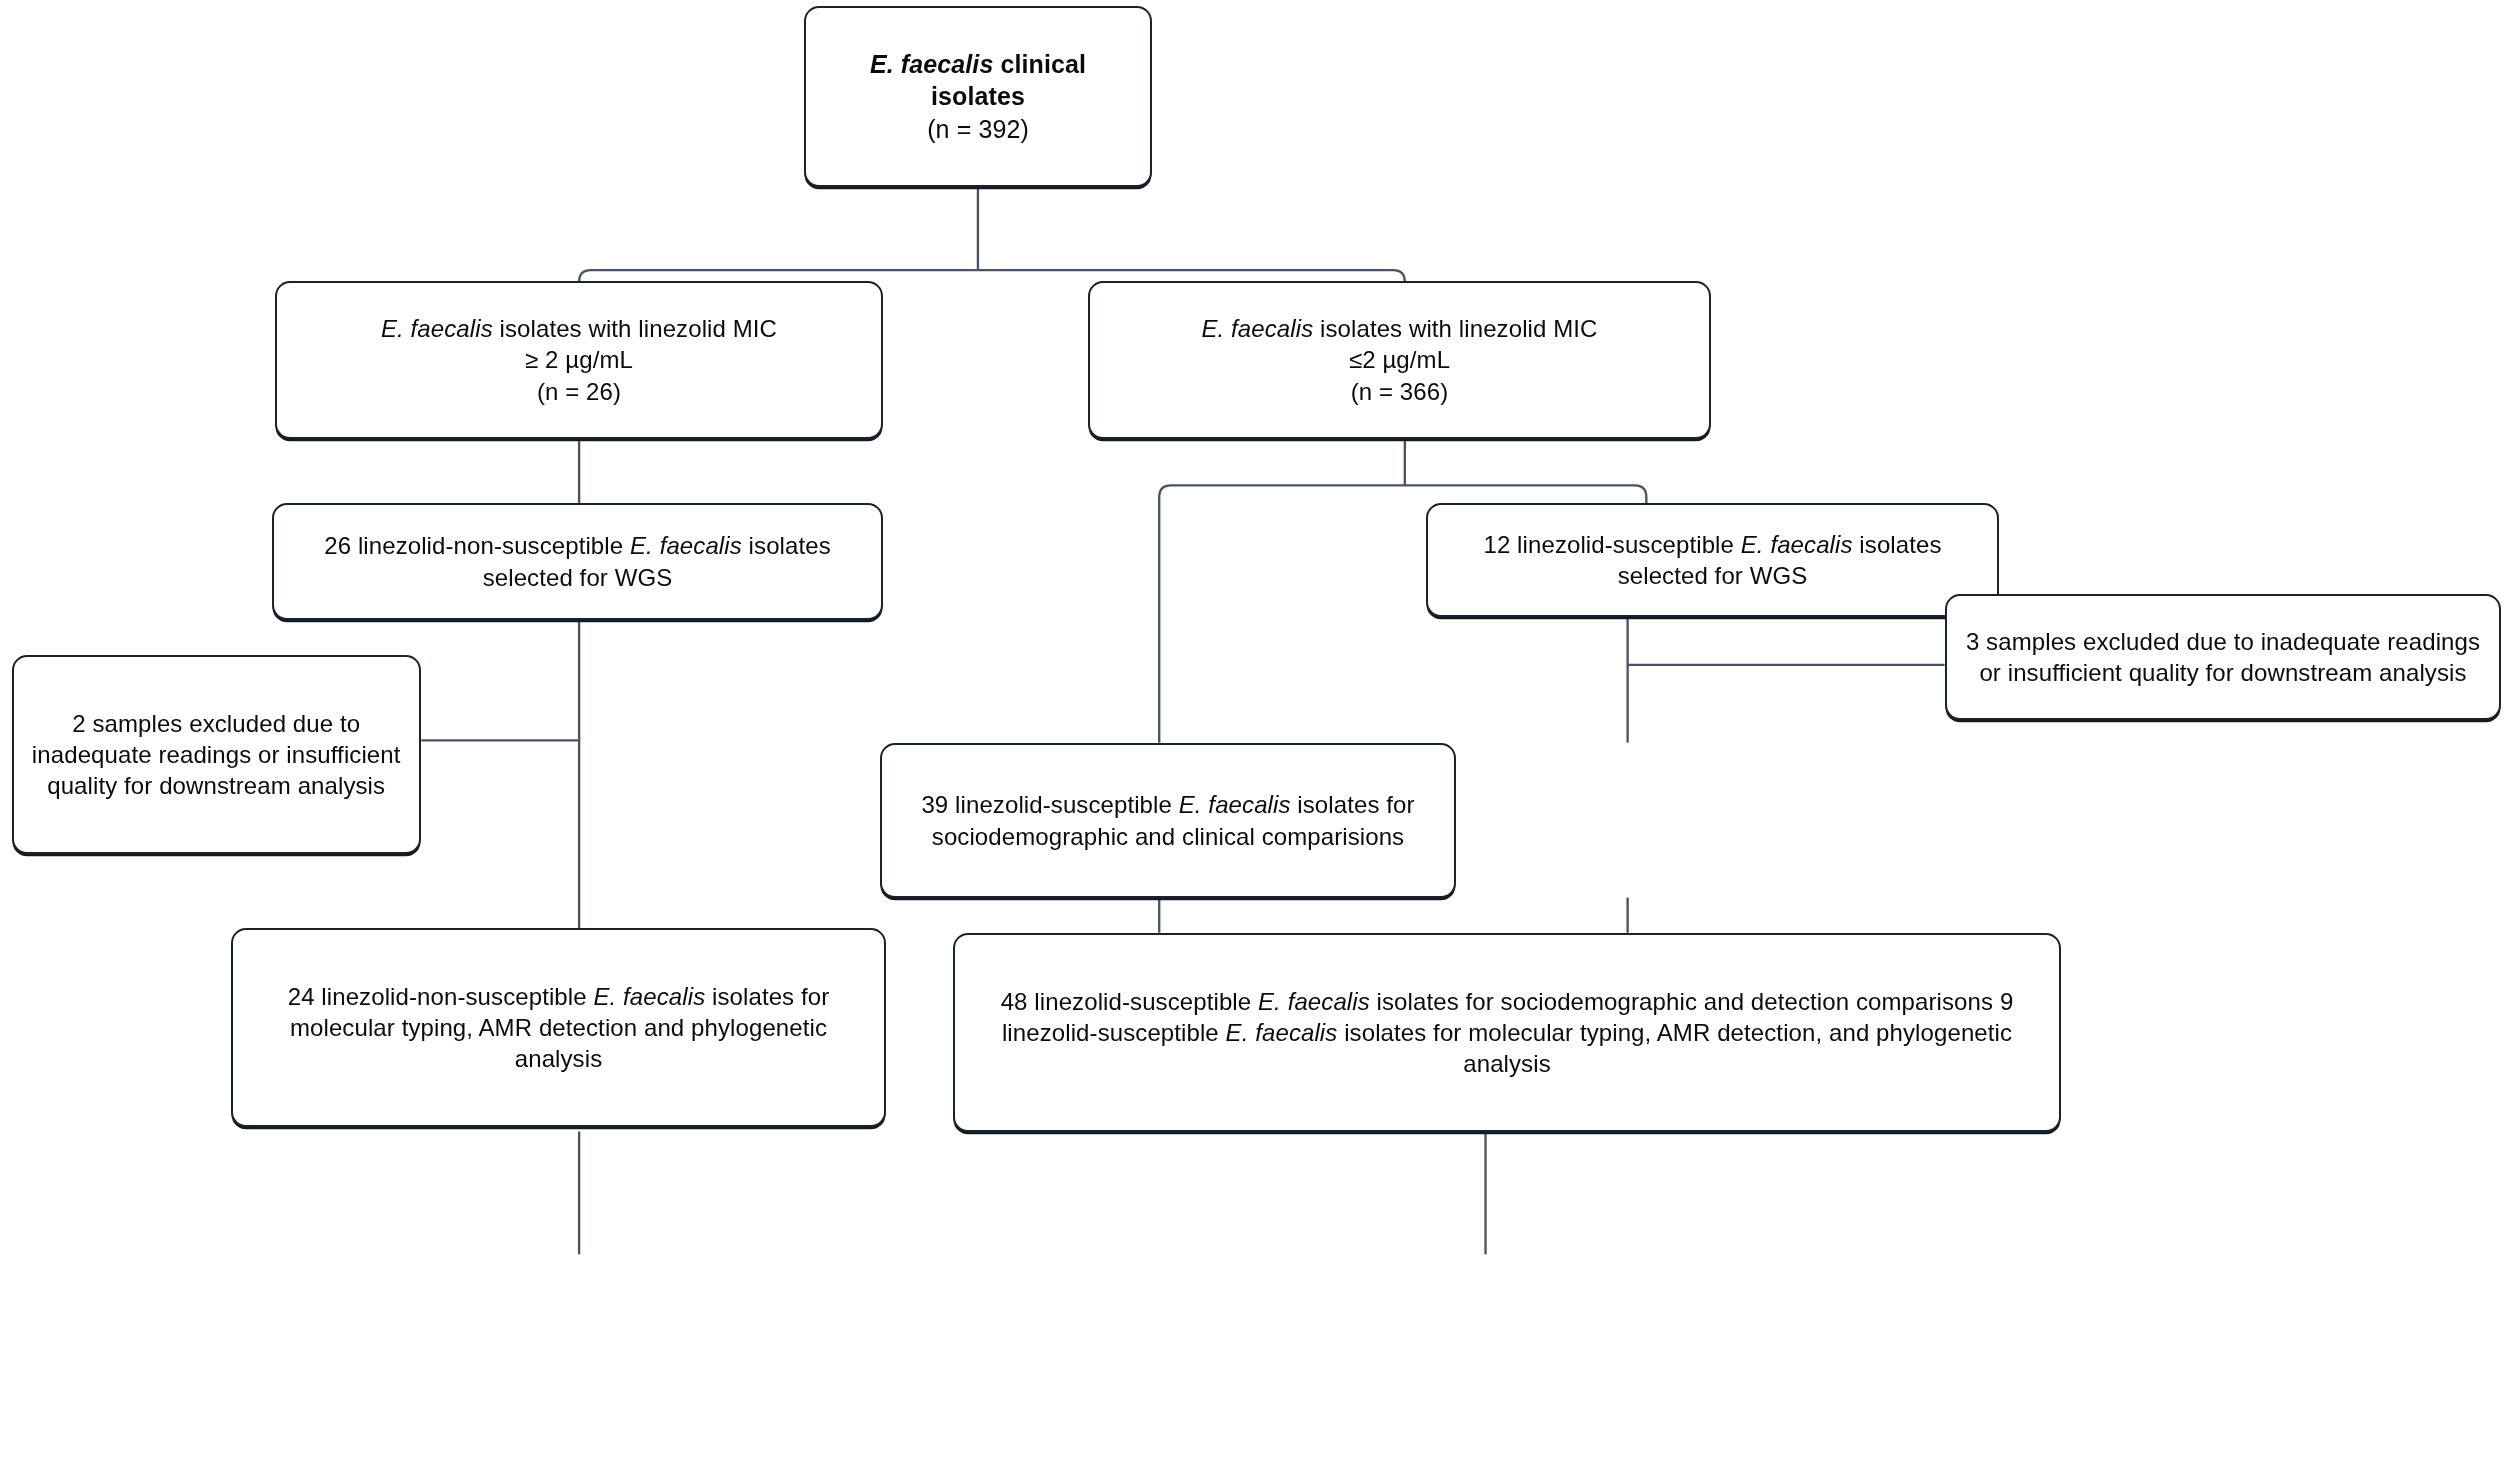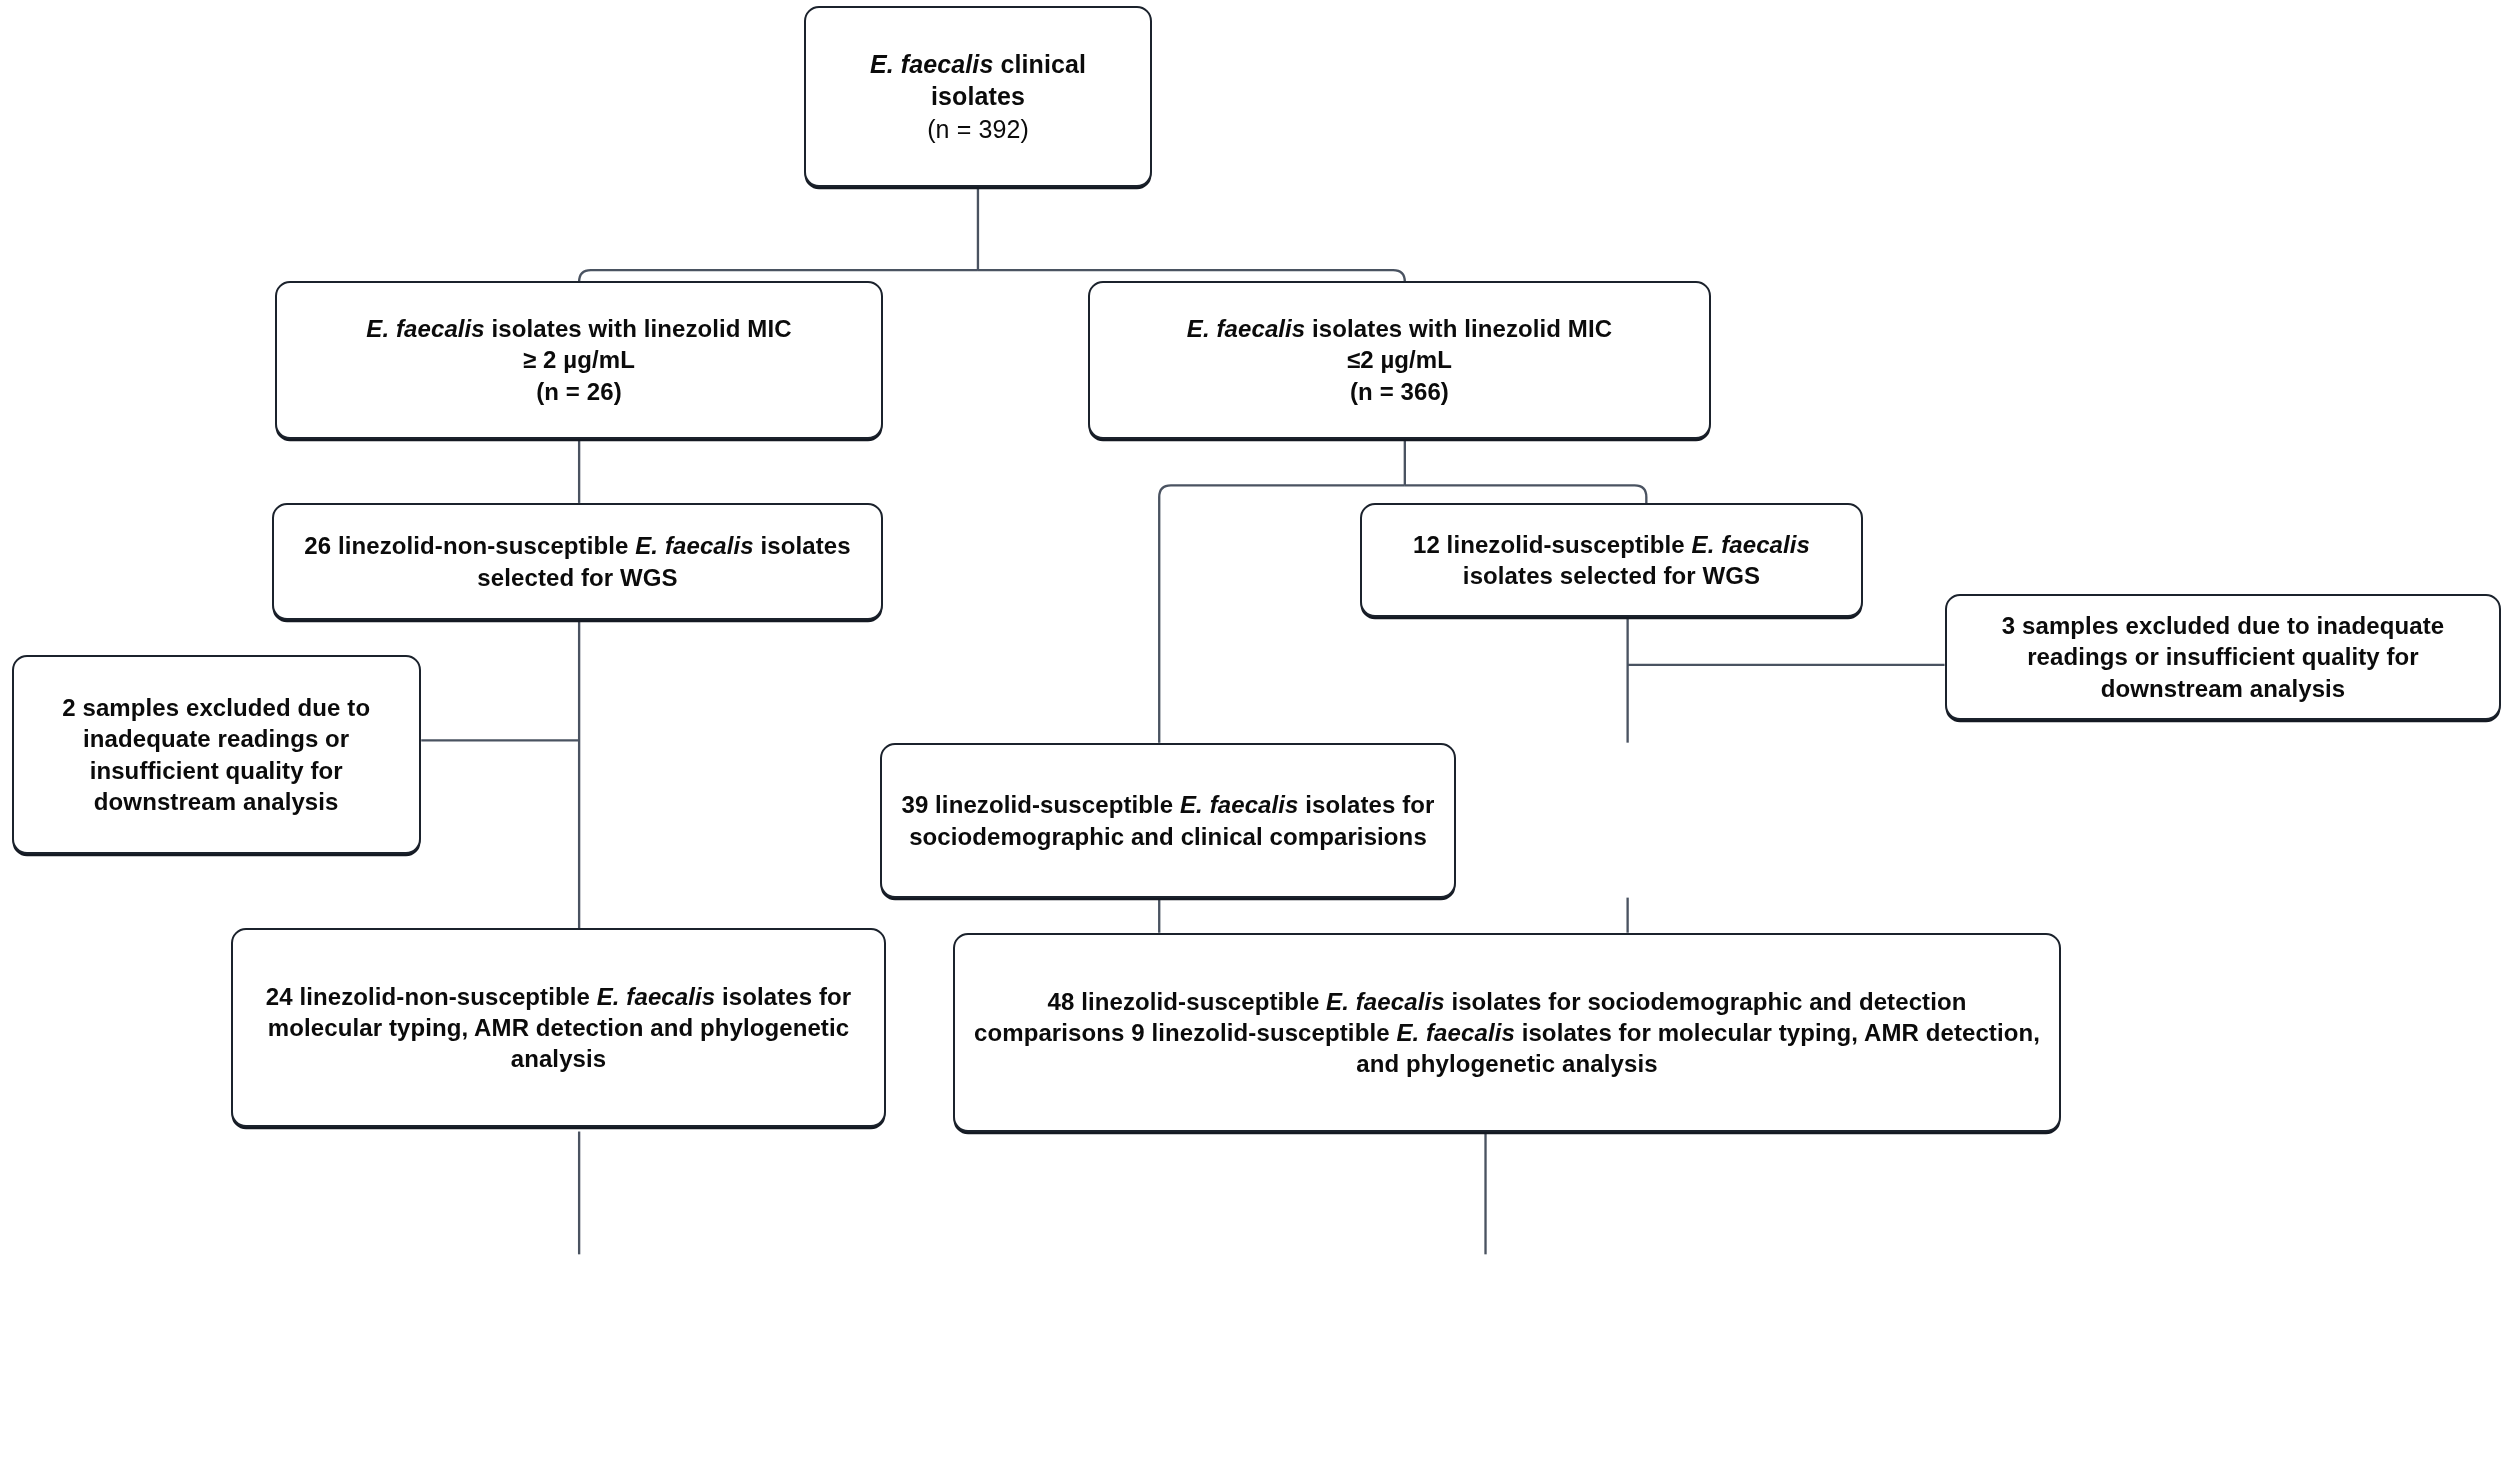--- a/index.html
+++ b/index.html
@@ -43,32 +43,31 @@
     padding: 18px 15px;
     box-shadow: 0 2.9px 0 -0.6px #141922;
   }
   .node .txt {
     width: 100%;
     text-align: center;
     font-size: 24px;
     line-height: 1.30;
     letter-spacing: 0.1px;
     color: #0b0b0b;
-    font-weight: bold;
   }
   .node .txt.bold { font-weight: bold; }
   .node .txt.big  { font-size: 25px; }
   i.sp { font-style: italic; }
 
   
   #node-root        { left: 804px; top: 5.8px;   width: 348px;  height: 181px; }
   #node-mic-high    { left: 275px;  top: 281px;  width: 608px; height: 158px; }
   #node-mic-low     { left: 1088px; top: 281px;  width: 623px; height: 158px; }
   #node-wgs-nonsusc { left: 272px;  top: 503px;  width: 611px; height: 117px; }
-  #node-wgs-susc    { left: 1360px; top: 503px;  width: 503px;  height: 114px; }
+  #node-wgs-susc    { left: 1426px; top: 503px;  width: 573px;  height: 114px; }
   #node-excl-3      { left: 1945px; top: 594px; width: 556px;  height: 126px; }
   #node-excl-2      { left: 11.7px;   top: 655px; width: 409px;  height: 199px; }
   #node-socio-39    { left: 880px; top: 743px; width: 576px;  height: 155px; }
   #node-mol-9       { left: 1489px; top: 743px; width: 597px; height: 155px; }
   #node-mol-24      { left: 231px;  top: 928px; width: 655px; height: 199px; }
   #node-combined    { left: 953px; top: 933px; width: 1108px; height: 199px; }
   #node-final       { left: 231px;  top: 1255px; width: 1851px; height: 199px; }
 </style>
 </head>
 <body>

